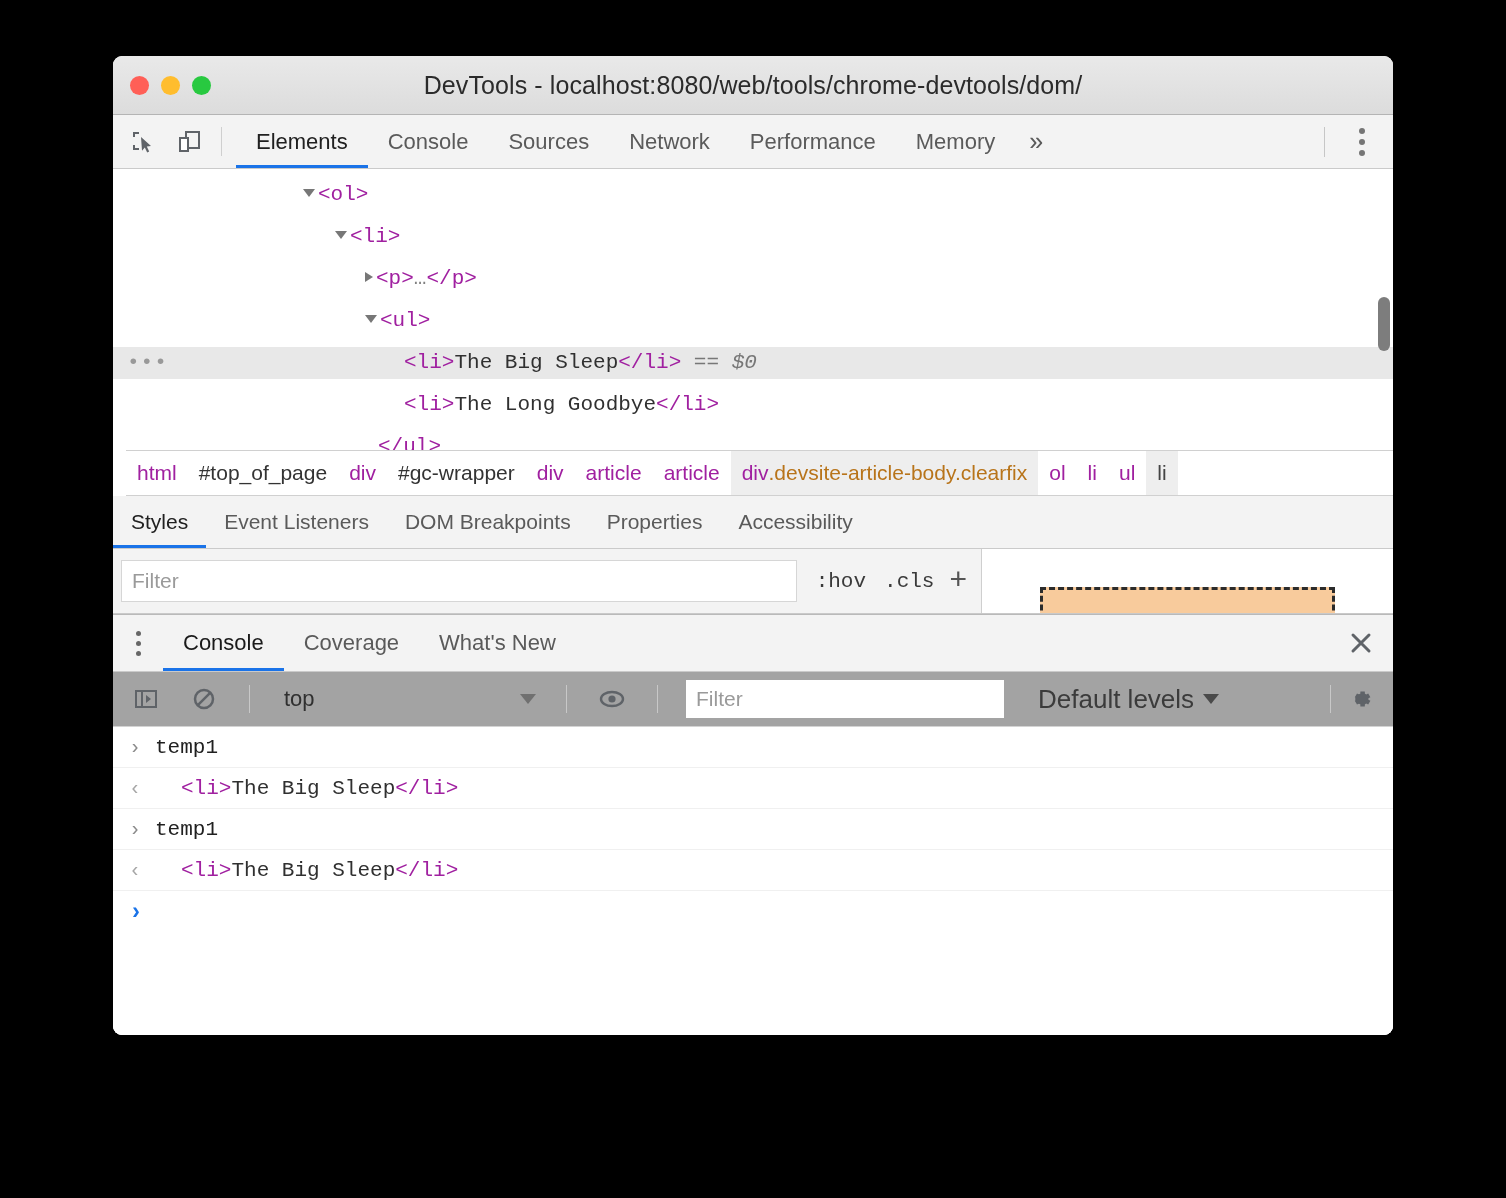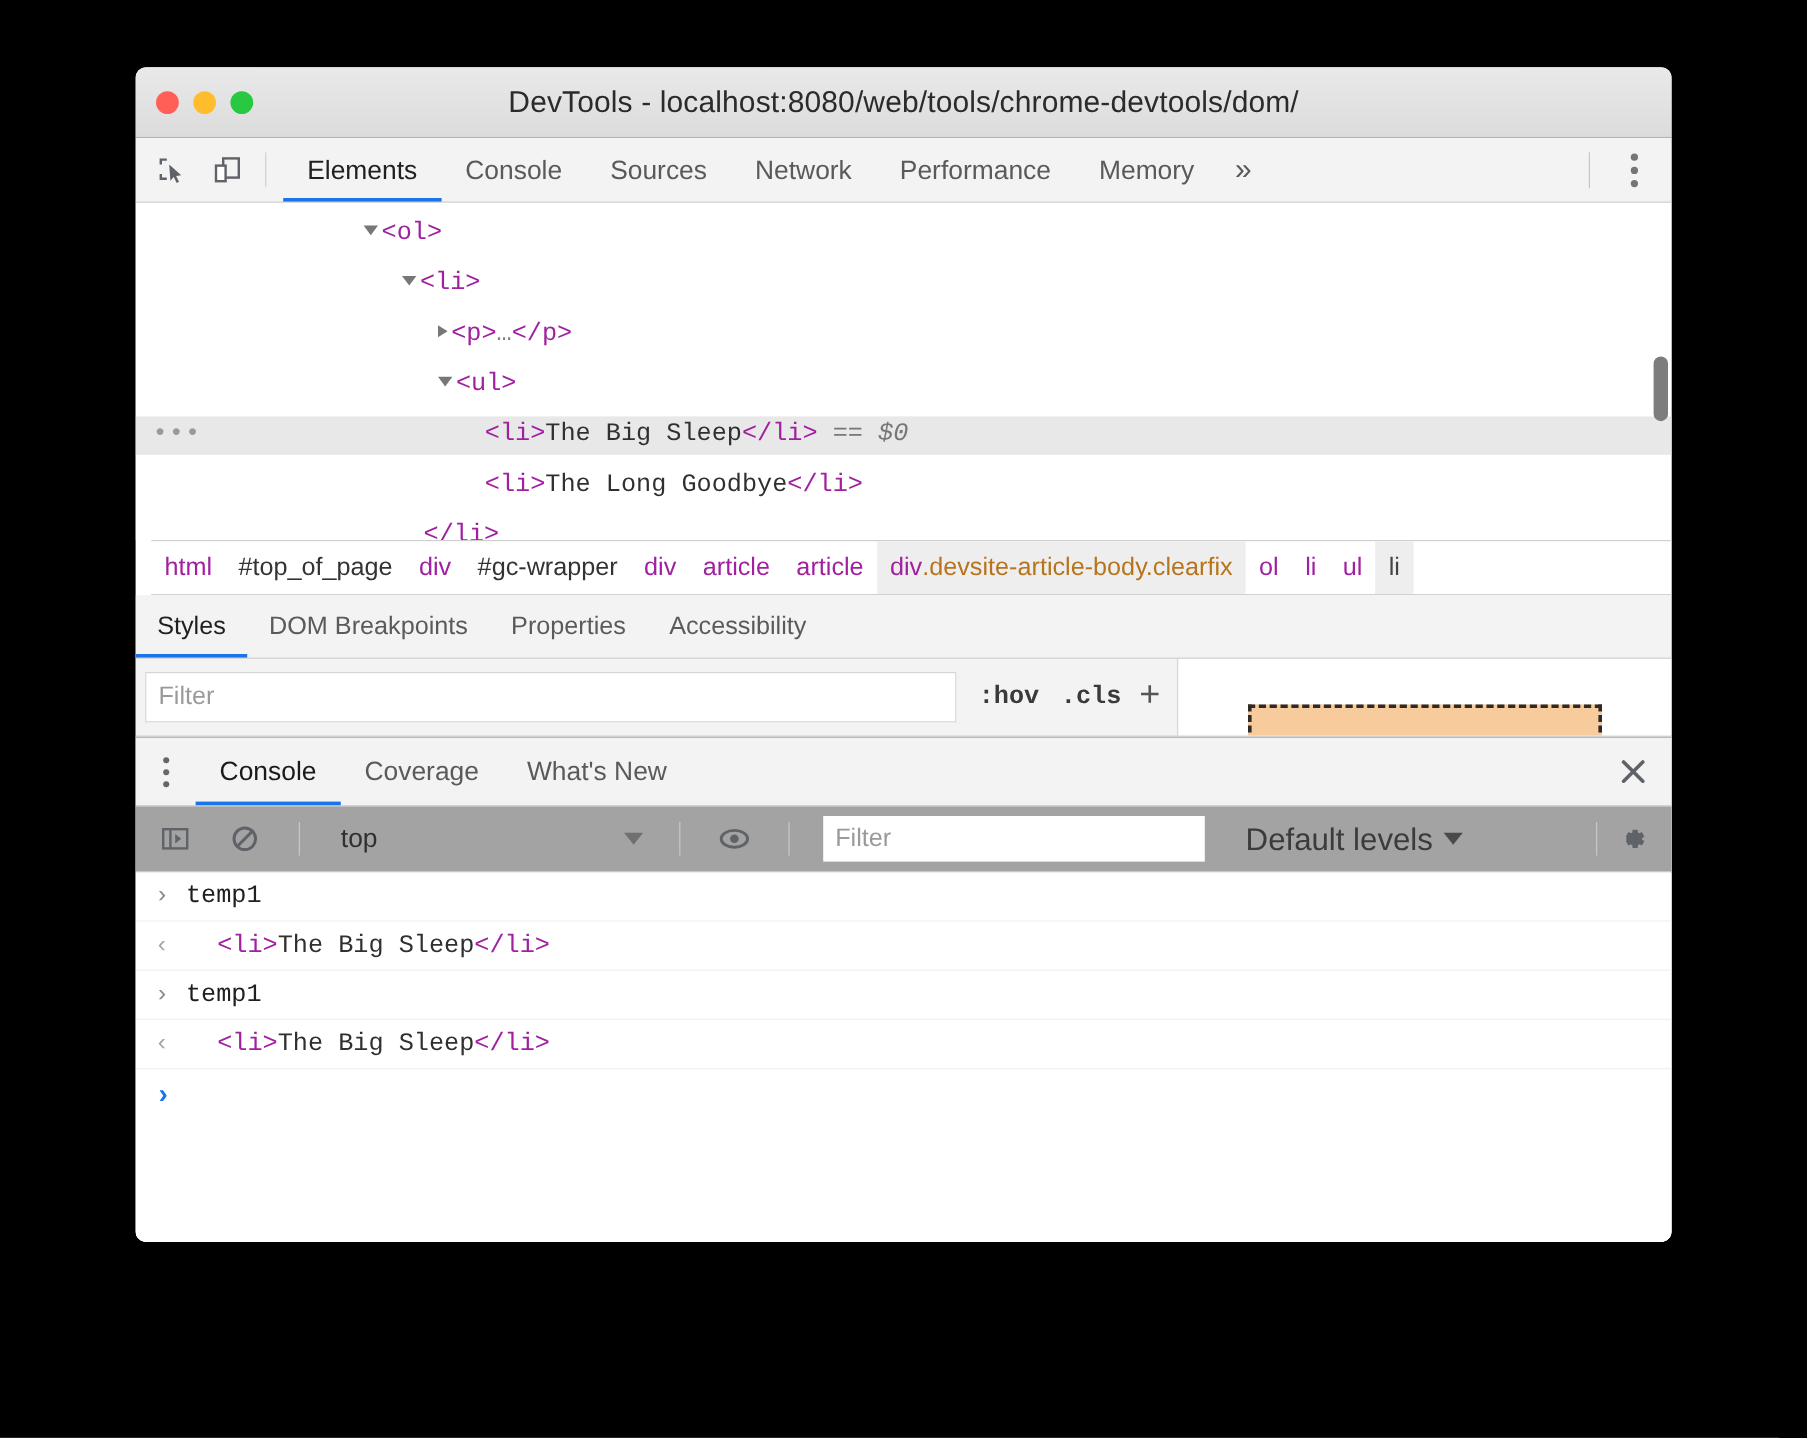--- a/index.html
+++ b/index.html
@@ -297,21 +297,21 @@
     align-items: center;
     padding: 0 10px;
     font-size: 21px;
     color: #9a9a9a;
     margin-right: 10px;
   }
   .hovbtn {
     font-family: "Liberation Mono", monospace;
     font-size: 21px;
     color: #3a3a3a;
-    font-weight: bold;
+    font-weight: normal;
     padding: 0 9px;
     white-space: nowrap;
     text-align: right;
   }
   .plusbtn {
     font-size: 30px;
     color: #555;
     padding: 0 6px;
     position: relative;
     top: -2px;
@@ -549,20 +549,21 @@
   </div>
 
   <div id="elements-panel">
     <div id="dom-rows">
         <div class="dom-row"><span style="display: inline-block; width: 190px;"></span><span class="tw open"></span><span class="tag">&lt;ol&gt;</span></div>
         <div class="dom-row"><span style="display: inline-block; width: 222px;"></span><span class="tw open"></span><span class="tag">&lt;li&gt;</span></div>
         <div class="dom-row"><span style="display: inline-block; width: 252px;"></span><span class="tw"></span><span class="tag">&lt;p&gt;</span><span class="dots">…</span><span class="tag">&lt;/p&gt;</span></div>
         <div class="dom-row"><span style="display: inline-block; width: 252px;"></span><span class="tw open"></span><span class="tag">&lt;ul&gt;</span></div>
         <div class="dom-row selected"><span class="ellip">•••</span><span style="display: inline-block; width: 291px;"></span><span class="tag">&lt;li&gt;</span><span class="txt">The Big Sleep</span><span class="tag">&lt;/li&gt;</span><span class="ref"> == </span><span class="refv">$0</span></div>
         <div class="dom-row"><span style="display: inline-block; width: 291px;"></span><span class="tag">&lt;li&gt;</span><span class="txt">The Long Goodbye</span><span class="tag">&lt;/li&gt;</span></div>
+        <div class="dom-row"><span style="display: inline-block; width: 265px;"></span><span class="tag">&lt;/ul&gt;</span></div>
         <div class="dom-row"><span style="display: inline-block; width: 240px;"></span><span class="tag">&lt;/li&gt;</span></div>
         <div class="dom-row"><span style="display: inline-block; width: 228px;"></span><span class="tw"></span><span class="tag">&lt;li&gt;</span><span class="dots">…</span><span class="tag">&lt;/li&gt;</span></div>
       </div>
     <div id="dom-scroll"></div>
   </div>
 
   <div id="breadcrumb">
       <div class="crumb">html</div>
       <div class="crumb idsel">#top_of_page</div>
       <div class="crumb">div</div>
@@ -575,20 +576,21 @@
         <span class="c-cls">.devsite-article-body.clearfix</span>
       </div>
       <div class="crumb">ol</div>
       <div class="crumb">li</div>
       <div class="crumb">ul</div>
       <div class="crumb current">li</div>
     </div>
 
   <div id="sidebar-tabs">
     <div class="stab active">Styles</div>
+    <div class="stab">Event Listeners</div>
     <div class="stab">DOM Breakpoints</div>
     <div class="stab">Properties</div>
     <div class="stab">Accessibility</div>
   </div>
 
   <div id="styles-pane">
     <div id="styles-left">
       <div id="style-filter">Filter</div>
       <span class="hovbtn">:hov</span>
       <span class="hovbtn">.cls</span>

